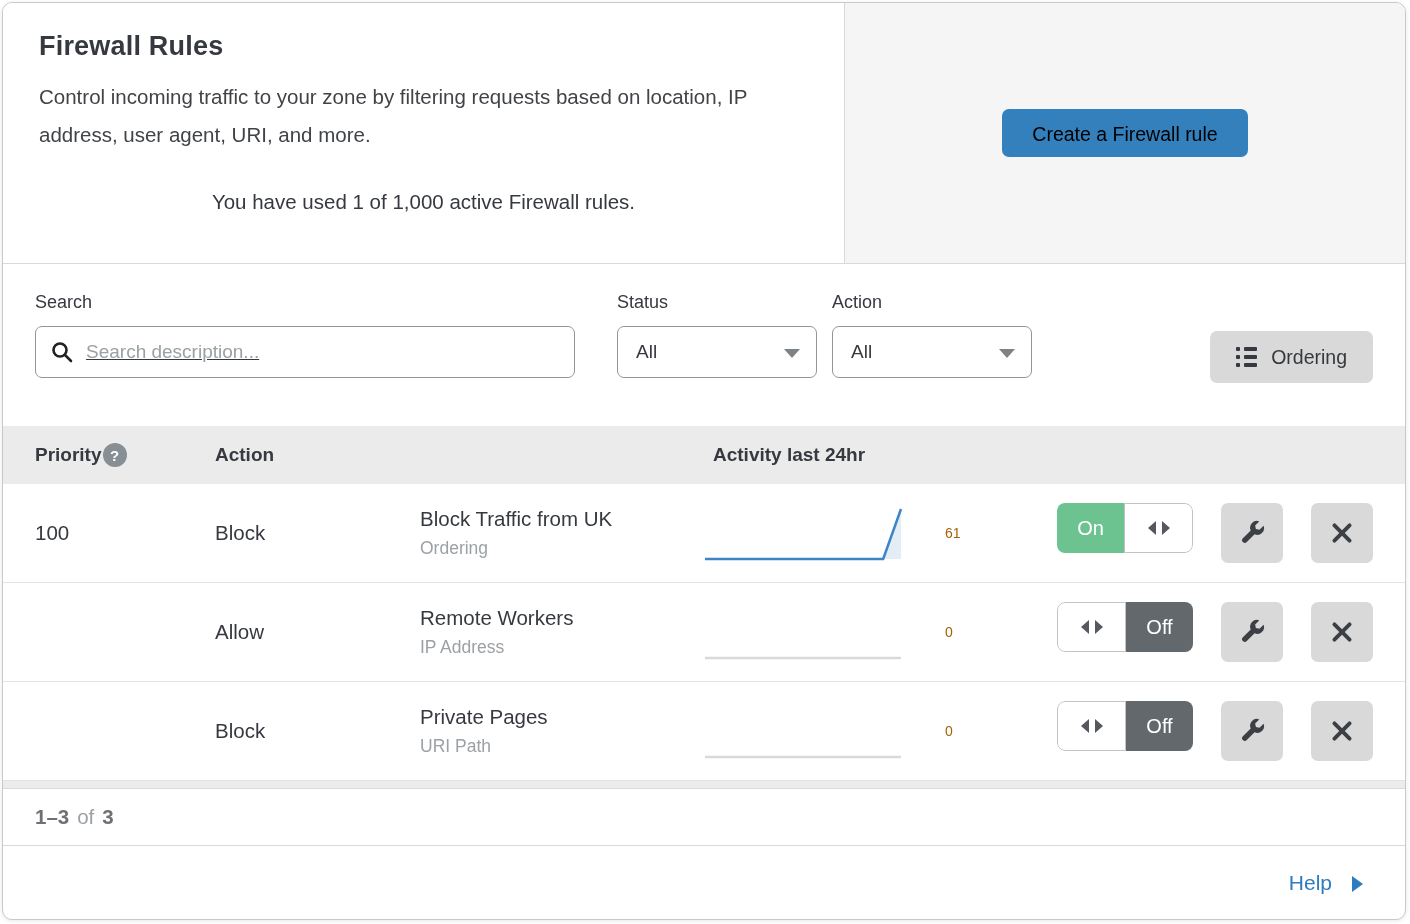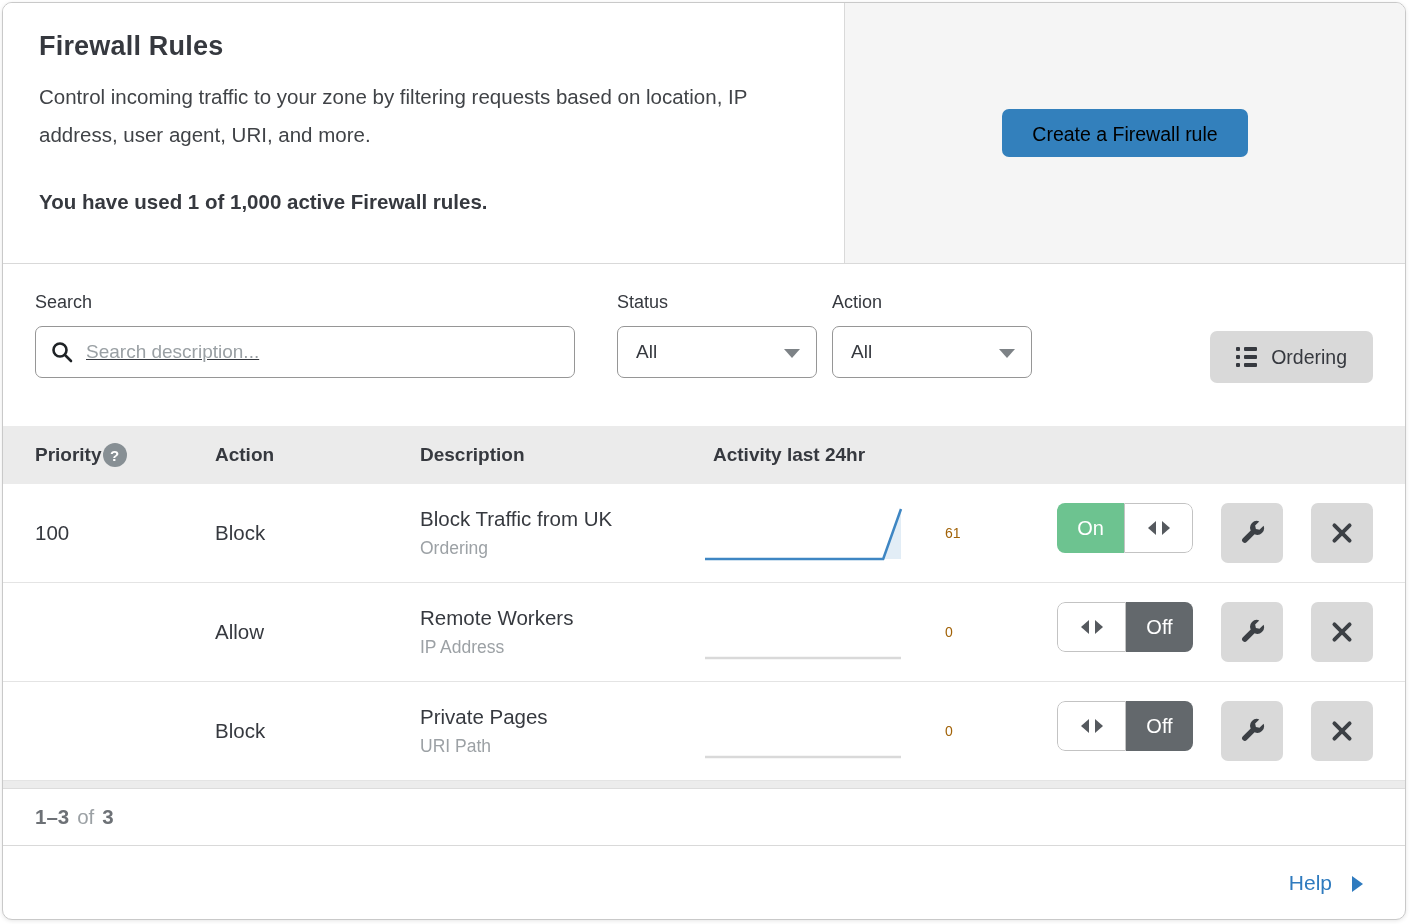--- a/index.html
+++ b/index.html
@@ -10,21 +10,21 @@
     background:#fff; border:1px solid #c9c9c9; border-radius:10px;
     box-shadow:0 1px 4px rgba(0,0,0,.10); overflow:hidden;
     display:flex; flex-direction:column;
   }
 
   
   .header { display:grid; grid-template-columns:1fr 560px; border-bottom:1px solid #d9d9d9; height:261px; flex:0 0 auto; }
   .header-left { padding:28px 36px; background:#fff; border-right:1px solid #d9d9d9; }
   .page-title { font-size:27px; font-weight:bold; letter-spacing:.2px; }
   .page-desc { margin-top:16px; font-size:20.5px; line-height:38px; color:#404347; max-width:770px; }
-  .usage-note { margin-top:36px; font-size:20.5px; font-weight:bold; color:#36393f; }
+  .usage-note { margin-top:36px; font-size:20.5px; font-weight:normal; color:#36393f;text-align:center; }
   .header-right { background:#f5f5f5; display:flex; align-items:center; justify-content:center; }
   .create-btn {
     background:#3380bc; color:#000000; border:none; border-radius:7px;
     font-size:19.5px; padding:14px 30px; height:48px; cursor:pointer;
     font-family:"Liberation Sans", sans-serif;
   }
 
   
   .filterbar { display:flex; align-items:flex-start; padding:28px 32px 0 32px; height:162px; flex:0 0 auto; }
   .filter-label { font-size:18px; color:#36393f; margin-bottom:13px; }
@@ -161,21 +161,20 @@
       <span>Ordering</span>
     </button>
   </div>
 
   <div class="grid-row thead">
     <div class="th-priority">
       <span>Priority</span>
       <span class="q-badge">?</span>
     </div>
     <div>Action</div>
-    <div>Description</div>
     <div class="th-activity">Activity last 24hr</div>
   </div>
 
   <div class="grid-row trow">
     <div class="cell-priority">100</div>
     <div class="cell-action">Block</div>
     <div class="cell-desc">
       <div class="rule-name">Block Traffic from UK</div>
       <div class="rule-type">Ordering</div>
     </div>

